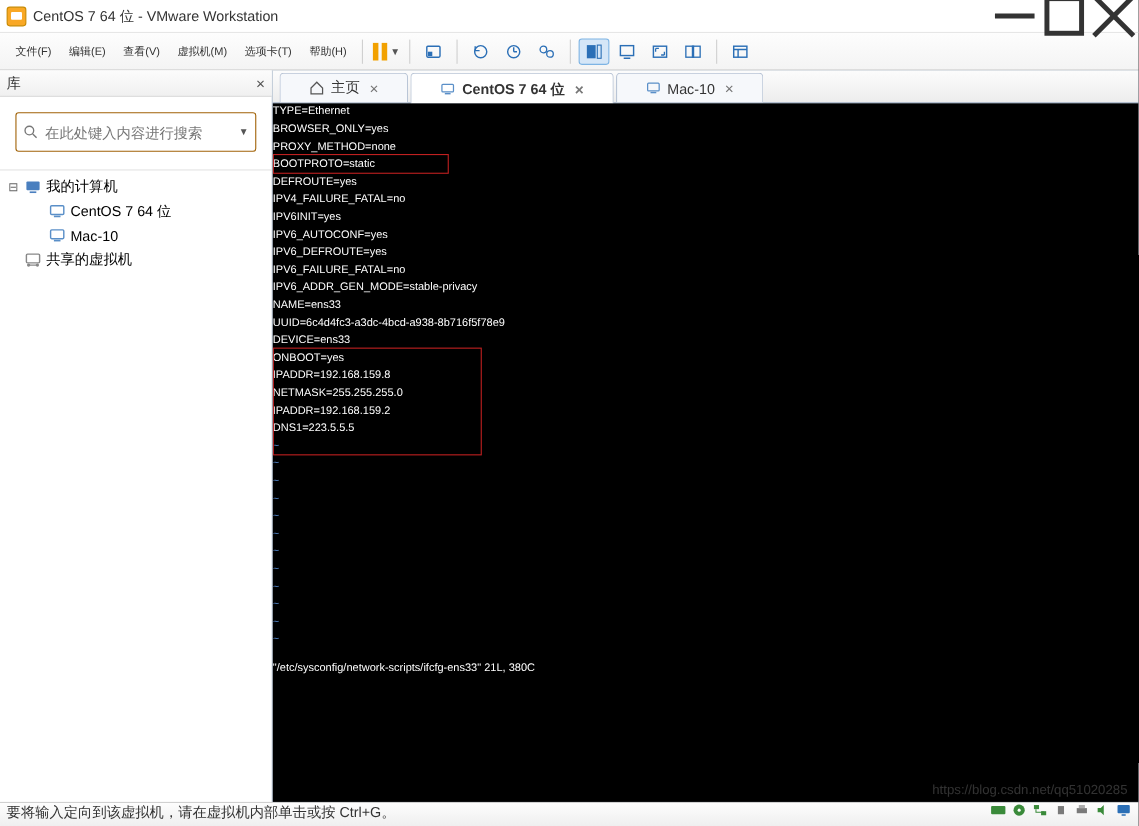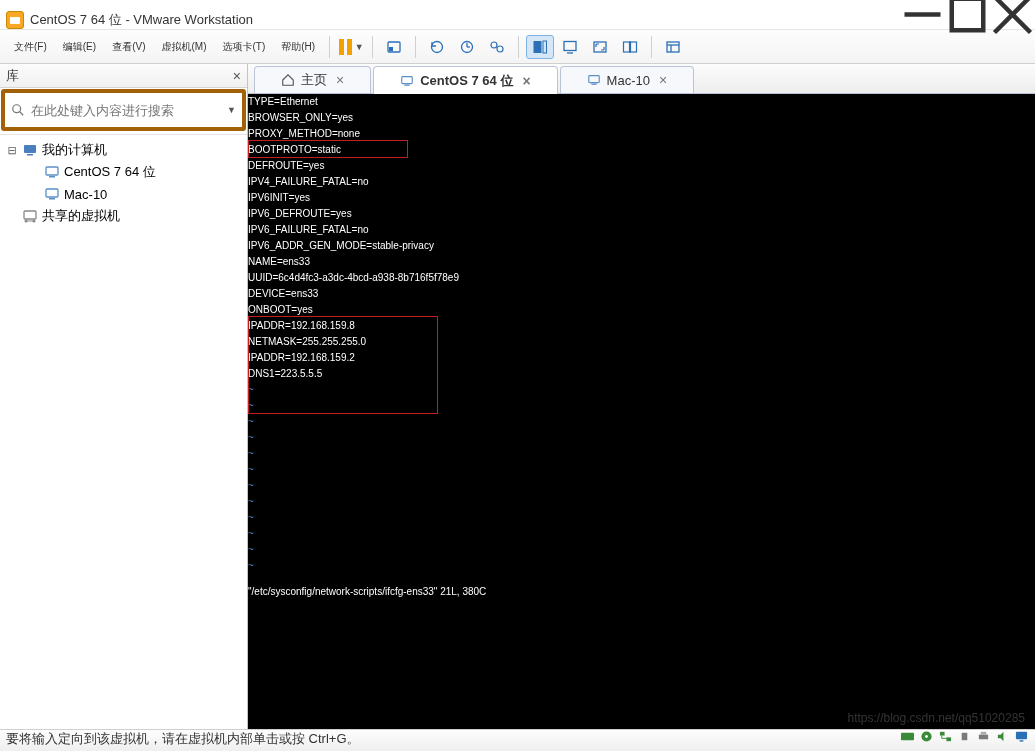--- a/index.html
+++ b/index.html
@@ -1,18 +1,18 @@
 <!DOCTYPE html>
 <html><head>
 <meta charset="utf-8">
 <style>
 * { margin: 0; padding: 0; box-sizing: border-box; font-family: "Microsoft YaHei", "Segoe UI", Tahoma, sans-serif; }
 body { width: 1035px; height: 751px; background: #fff; overflow: hidden; font-size: 13px; }
 
-.titlebar { height: 30px; background: #fff; display: flex; align-items: flex-end; padding-left: 6px; border-bottom: 1px solid #e6e6e6; }
+.titlebar { height: 30px; background: #fff; display: flex; align-items: center; padding-left: 6px; border-bottom: 1px solid #e6e6e6; }
 .titlebar .app-icon { width: 18px; height: 18px; background: #f9a825; border: 1px solid #c88900; border-radius: 3px; display: flex; align-items: center; justify-content: center; margin-right: 6px; }
 .titlebar .app-icon::before { content: ""; width: 10px; height: 7px; background: #fff; border-radius: 1px; }
 .titlebar .title { flex: 1; color: #333; font-size: 13px; }
 .win-btns { display: flex; }
 .win-btn { width: 45px; height: 30px; display: flex; align-items: center; justify-content: center; color: #333; font-family: "Segoe MDL2 Assets", Arial; font-size: 11px; }
 
 .menubar { height: 34px; background: linear-gradient(#fdfdfd, #f4f4f4); border-bottom: 1px solid #d0d0d0; display: flex; align-items: center; padding: 0 6px; }
 .menubar .menu-item { padding: 4px 8px; color: #333; cursor: default; font-size: 10px; }
 .menubar .sep { width: 1px; height: 22px; background: #d0d0d0; margin: 0 6px; }
 .menubar .tb-btn { width: 28px; height: 24px; display: flex; align-items: center; justify-content: center; border-radius: 3px; margin: 0 1px; }
@@ -20,21 +20,21 @@
 .tb-btn.active { background: #d5e6f7; border: 1px solid #7eb4e4; }
 .pause-bars { display: flex; gap: 3px; }
 .pause-bars span { width: 5px; height: 16px; background: #f2a100; }
 .pause-dd { font-size: 9px; margin-left: 3px; color: #555; }
 
 .workspace { display: flex; height: calc(751px - 30px - 34px - 22px); }
 
 .sidebar { width: 248px; border-right: 1px solid #b9c5d6; display: flex; flex-direction: column; }
 .sidebar-header { height: 24px; background: linear-gradient(#fcfcfc,#f0f0f0); border-bottom: 1px solid #d6d6d6; display: flex; align-items: center; padding: 0 6px; font-size: 13px; color: #333; }
 .sidebar-header .close-x { margin-left: auto; font-size: 14px; color: #555; cursor: pointer; font-family: Arial; }
-.sidebar-search { padding: 17px 6px; display: flex; align-items: center; border: 4px solid #a16207; margin: 1px; border-radius: 3px; height: 28px; }
+.sidebar-search { padding: 17px 6px; display: flex; align-items: center; border: 1px solid #a16207; margin: 14px; border-radius: 3px; height: 28px; }
 .sidebar-search svg { width: 14px; height: 14px; color: #777; margin-right: 6px; flex-shrink: 0; }
 .sidebar-search input { border: none; outline: none; flex: 1; font-size: 13px; color: #555; min-width: 0; }
 .sidebar-search .dd { font-size: 9px; color: #555; margin-left: 4px; }
 .sidebar .tree { flex: 1; overflow: auto; padding: 4px 2px; font-size: 13px; border-top: 1px solid #e3e3e3; margin-top: 2px; }
 .tree-row { display: flex; align-items: center; height: 22px; padding-left: 4px; cursor: default; white-space: nowrap; }
 .tree-row .tw { width: 12px; text-align: center; color: #666; font-size: 11px; }
 .tree-row .node-icon { width: 16px; height: 16px; margin: 0 4px; flex-shrink: 0; }
 .tree-row.l1 { padding-left: 4px; }
 .tree-row.l2 { padding-left: 38px; }
 
@@ -239,20 +239,21 @@
 
     <div class="terminal" id="terminal">
       <div id="term-lines">
           <div class="term-line">TYPE=Ethernet</div>
           <div class="term-line">BROWSER_ONLY=yes</div>
           <div class="term-line">PROXY_METHOD=none</div>
           <div class="term-line">BOOTPROTO=static</div>
           <div class="term-line">DEFROUTE=yes</div>
           <div class="term-line">IPV4_FAILURE_FATAL=no</div>
           <div class="term-line">IPV6INIT=yes</div>
+          <div class="term-line">IPV6_AUTOCONF=yes</div>
           <div class="term-line">IPV6_DEFROUTE=yes</div>
           <div class="term-line">IPV6_FAILURE_FATAL=no</div>
           <div class="term-line">IPV6_ADDR_GEN_MODE=stable-privacy</div>
           <div class="term-line">NAME=ens33</div>
           <div class="term-line">UUID=6c4d4fc3-a3dc-4bcd-a938-8b716f5f78e9</div>
           <div class="term-line">DEVICE=ens33</div>
           <div class="term-line">ONBOOT=yes</div>
           <div class="term-line">IPADDR=192.168.159.8</div>
           <div class="term-line">NETMASK=255.255.255.0</div>
           <div class="term-line">IPADDR=192.168.159.2</div>

